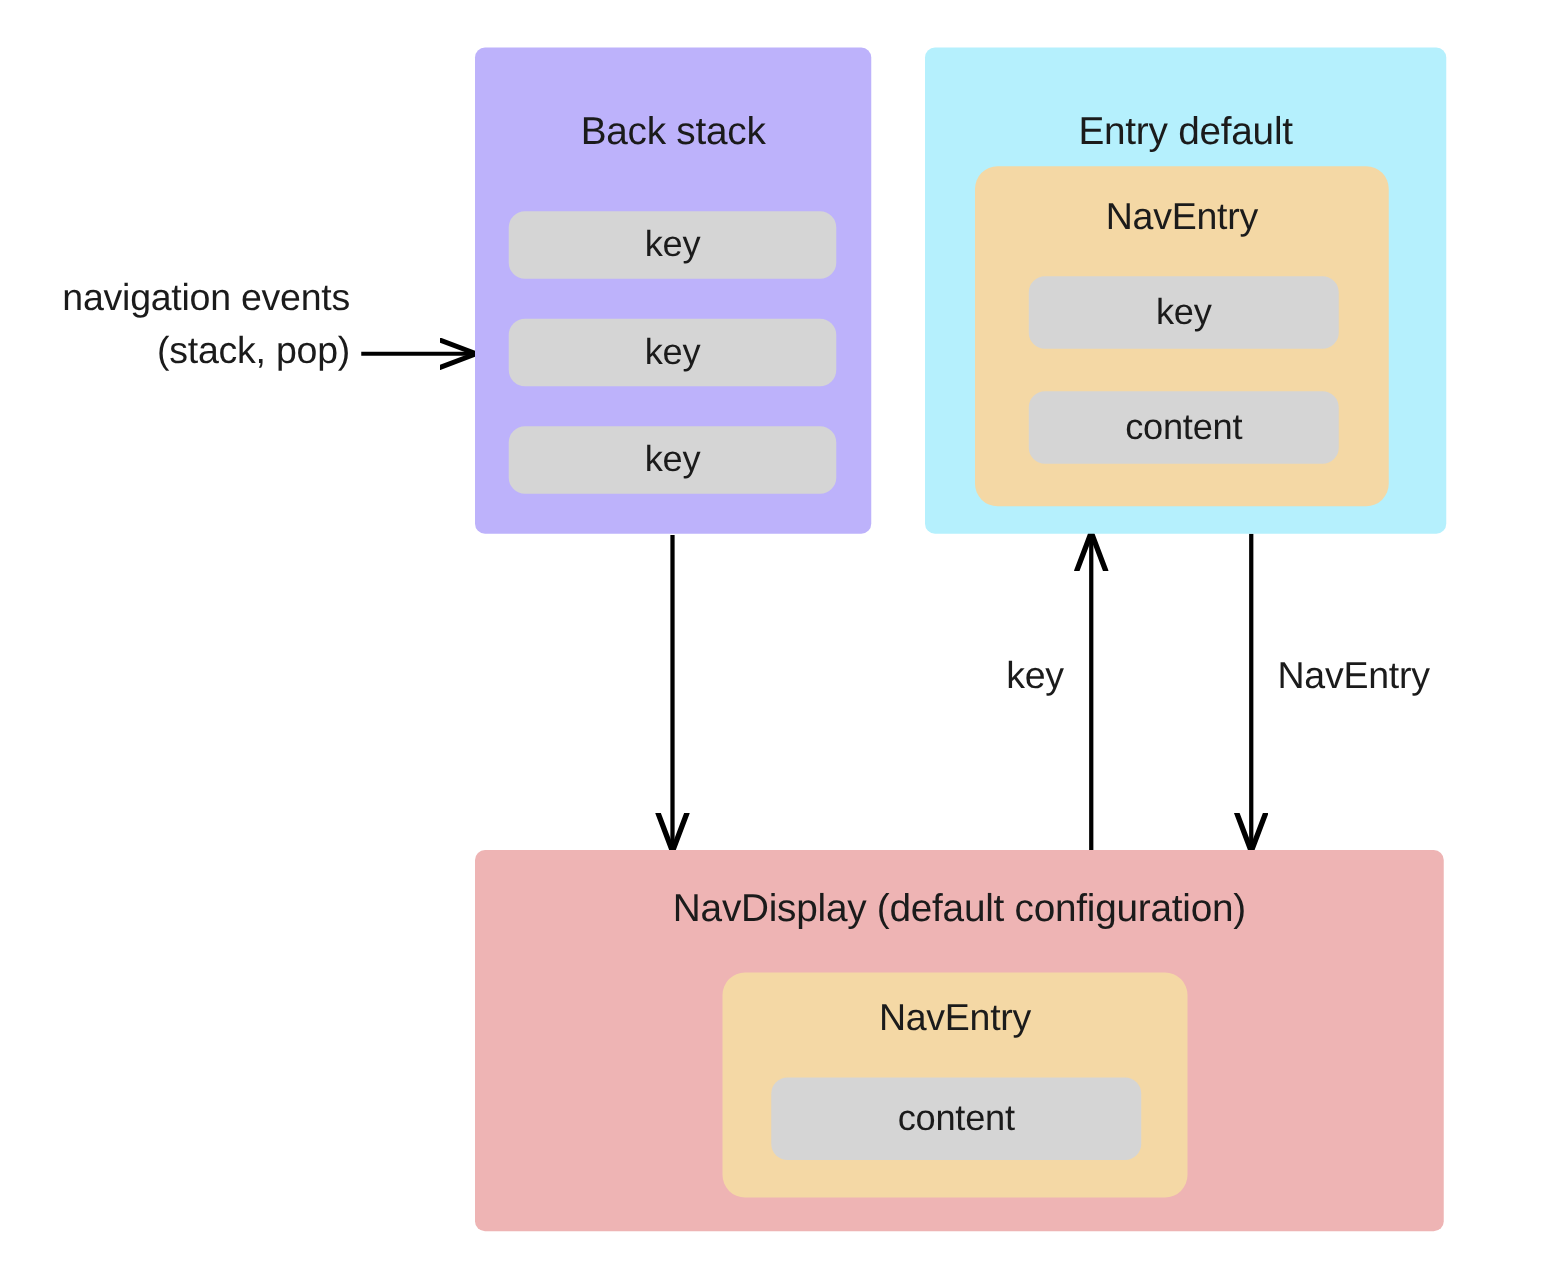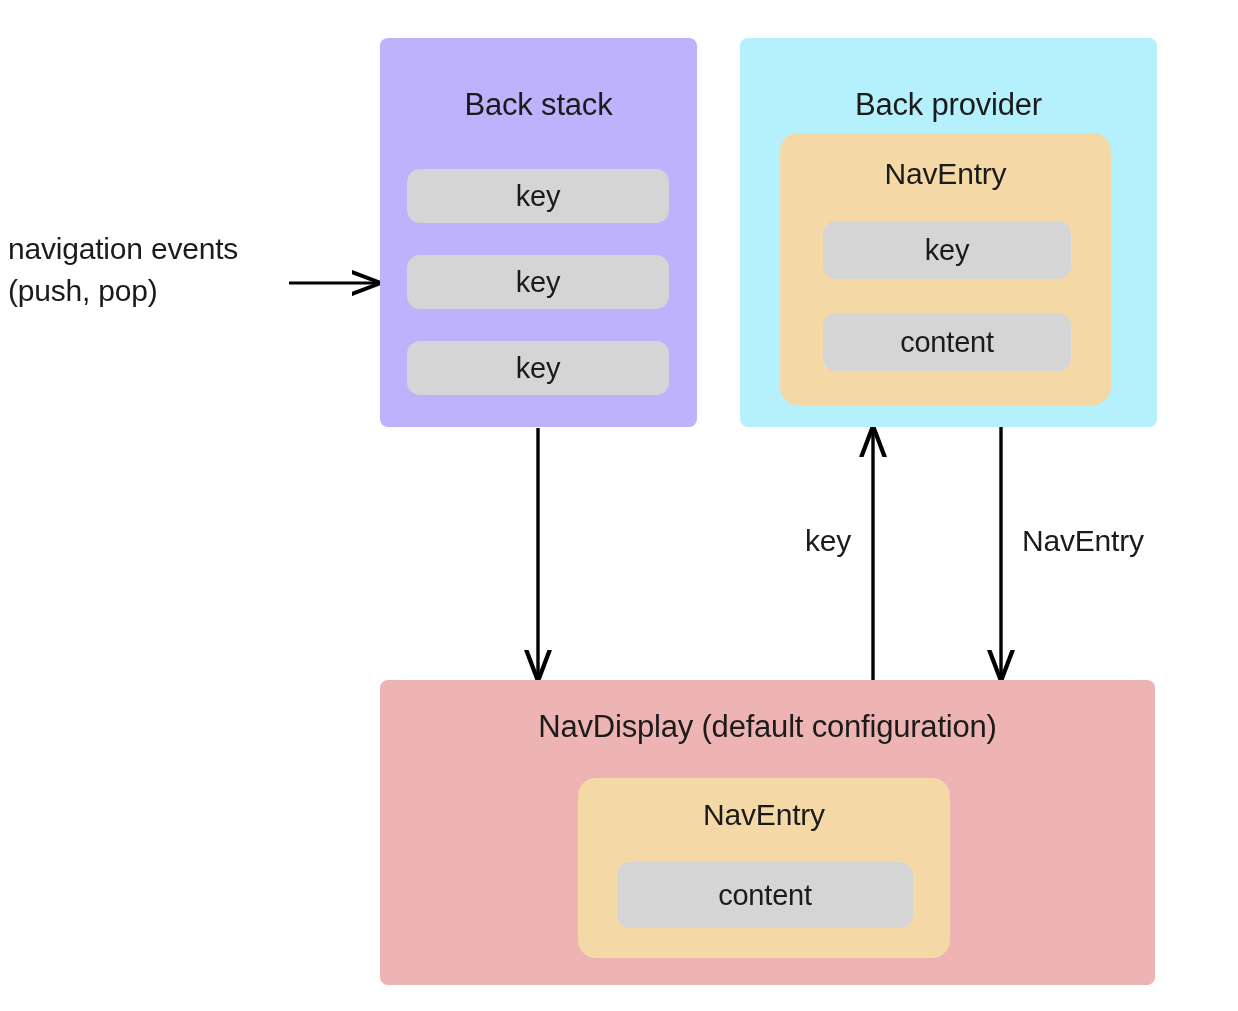--- a/index.html
+++ b/index.html
@@ -111,23 +111,23 @@
   .free-label {
     position: absolute;
     font-size: 30px;
     line-height: 42px;
     letter-spacing: -0.2px;
     color: #1b1b1b;
     white-space: nowrap;
   }
   #navigation-events-label {
     left: 8px;
-    top: 228px;
+    top: 218px;
     width: 272px;
-    text-align: left;
+    text-align: right;
   }
   #arrow-label-key {
     left: 805px;
     top: 520px;
   }
   #arrow-label-naventry {
     left: 1022px;
     top: 520px;
   }
 
@@ -157,32 +157,32 @@
 
     <line x1="538" y1="428" x2="538" y2="679" stroke="#000000" stroke-width="3.4" marker-end="url(#arrowhead)"></line>
 
     <line x1="873" y1="680" x2="873" y2="428" stroke="#000000" stroke-width="3.4" marker-end="url(#arrowhead)"></line>
 
     <line x1="1001" y1="427" x2="1001" y2="679" stroke="#000000" stroke-width="3.4" marker-end="url(#arrowhead)"></line>
   </svg>
 
   <div class="free-label" id="navigation-events-label">
     <div>navigation events</div>
-    <div>(push, pop)</div>
+    <div>(stack, pop)</div>
   </div>
 
   <div class="panel" id="back-stack-panel">
     <div class="panel-title" id="back-stack-title">Back stack</div>
     <div class="chip" id="back-stack-key-0">key</div>
     <div class="chip" id="back-stack-key-1">key</div>
     <div class="chip" id="back-stack-key-2">key</div>
   </div>
 
   <div class="panel" id="entry-provider-panel">
-    <div class="panel-title" id="entry-provider-title">Back provider</div>
+    <div class="panel-title" id="entry-provider-title">Entry default</div>
 
     <div class="panel" id="entry-provider-naventry">
       <div class="panel-title" id="entry-provider-naventry-title">NavEntry</div>
       <div class="chip" id="entry-provider-key">key</div>
       <div class="chip" id="entry-provider-content">content</div>
     </div>
   </div>
 
   <div class="free-label" id="arrow-label-key">key</div>
   <div class="free-label" id="arrow-label-naventry">NavEntry</div>

